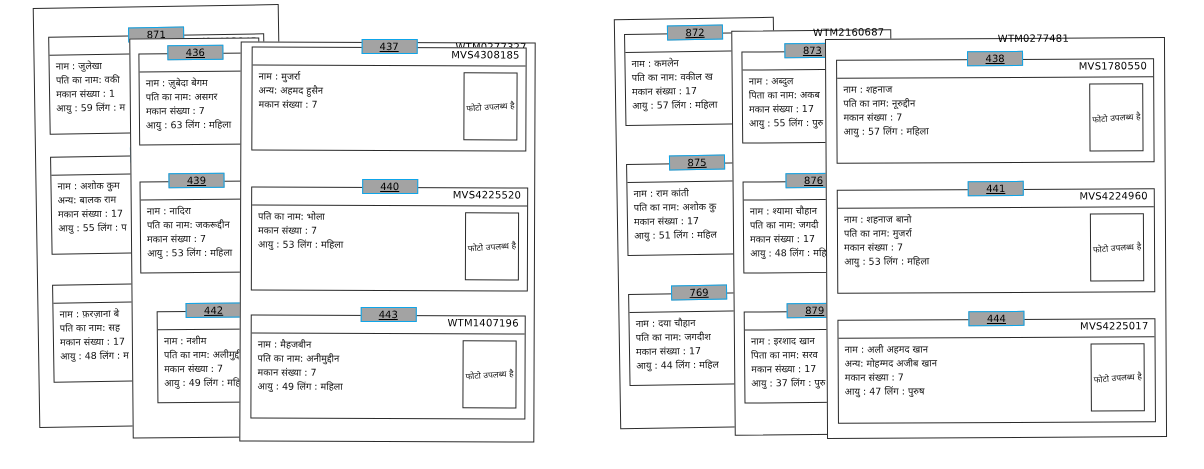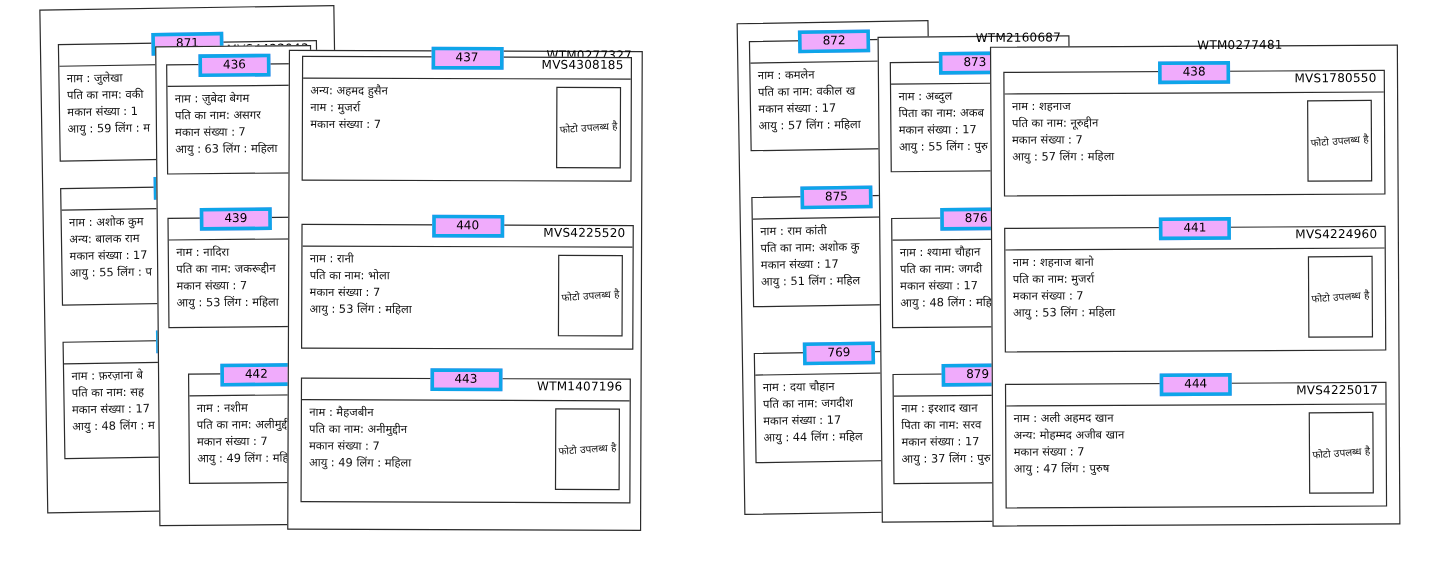--- a/index.html
+++ b/index.html
@@ -35,27 +35,28 @@
     position: relative;
     height: 17px;
     border-bottom: 1px solid #2b2b2b;
   }
 
   .serial {
     position: absolute;
     left: 50%;
     transform: translateX(-50%);
     top: -9px;
-    background: #f0abfc;
-    border: 3px solid #0ea5e9;
+    background: #a3a3a3;
+    border: 1px solid #0ea5e9;
     font-size: 10px;
     line-height: 13px;
     padding: 0 10px;
     min-width: 34px;
     text-align: center;
+    text-decoration: underline;
   }
 
   .epic {
     position: absolute;
     right: 6px;
     top: 1px;
     font-size: 10px;
     letter-spacing: .2px;
     white-space: nowrap;
   }
@@ -182,36 +183,35 @@
 
 <div class="sheet rot-c" style="left:240px; top:42px; width:295px; height:400px;">
   <div class="epic" style="right:8px; top:-2px; font-size:10px;">WTM0277327</div>
 
   <div class="entry" style="left:10px; top:4px; width:275px; height:104px;">
     <div class="entry-head">
       <div class="serial">437</div>
       <div class="epic">MVS4308185</div>
     </div>
     <div class="entry-body">
+      <div>नाम : मुजर्रा</div>
       <div>अन्य: अहमद हुसैन</div>
-      <div>नाम : मुजर्रा</div>
       <div>मकान संख्या : 7</div>
     </div>
     <div class="photo" style="right:8px; top:24px; width:54px; height:68px;">
       <span>फोटो उपलब्ध है</span>
     </div>
   </div>
 
   <div class="entry" style="left:10px; top:144px; width:277px; height:104px;">
     <div class="entry-head">
       <div class="serial">440</div>
       <div class="epic">MVS4225520</div>
     </div>
     <div class="entry-body">
-      <div>नाम : रानी</div>
       <div>पति का नाम: भोला</div>
       <div>मकान संख्या : 7</div>
       <div>आयु : 53 लिंग : महिला</div>
     </div>
     <div class="photo" style="right:8px; top:24px; width:54px; height:68px;">
       <span>फोटो उपलब्ध है</span>
     </div>
   </div>
 
   <div class="entry" style="left:10px; top:272px; width:275px; height:104px;">

